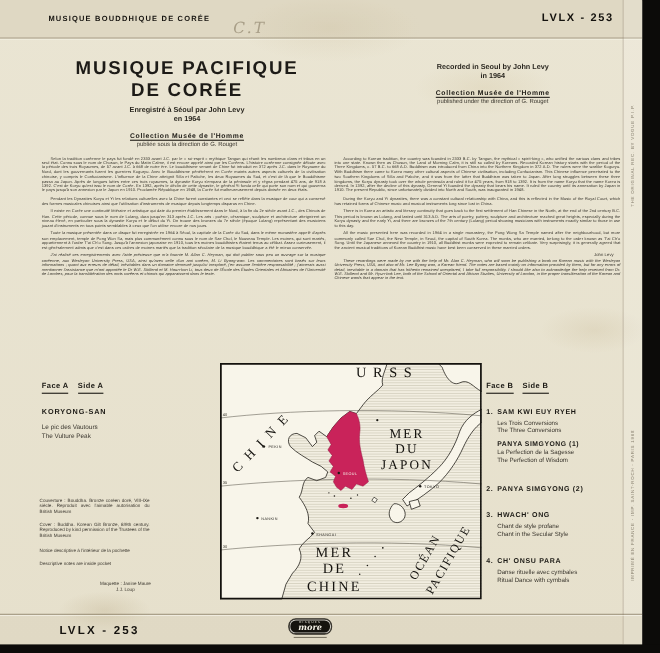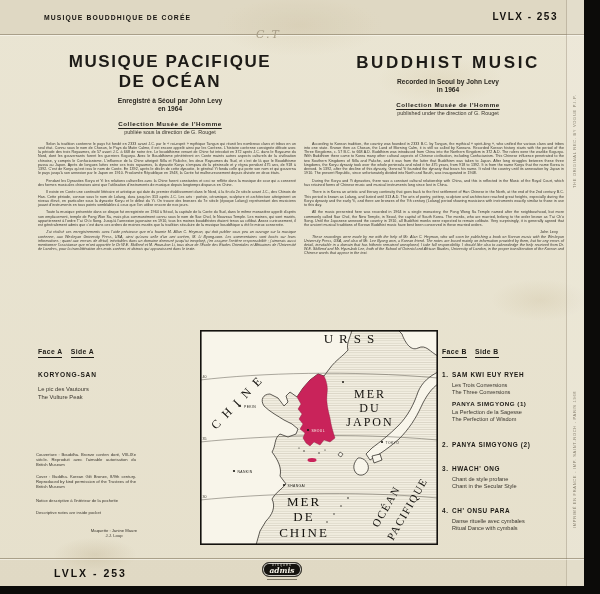--- a/index.html
+++ b/index.html
@@ -17,22 +17,22 @@
     background:rgba(255,255,252,.14);border-left:1px solid rgba(115,100,75,.30);}
   
   #header-strip{position:absolute;left:0;top:0;width:584px;height:34px;
     background:rgba(185,173,140,.22);
     border-bottom:1px solid rgba(105,92,66,.45);
     box-shadow:0 1px 0 rgba(255,255,250,.5);}
   #header-title{position:absolute;left:44px;top:14px;font-size:6.8px;font-weight:bold;
     letter-spacing:1.1px;color:#161410;}
   #header-catalog{position:absolute;right:26px;top:11px;font-size:10px;font-weight:bold;
     letter-spacing:1.5px;color:#14120e;}
-  #pencil-note{position:absolute;left:212px;top:28px;font-size:11px;color:#a99f88;
-    font-style:italic;letter-spacing:2px;font-family:"DejaVu Serif",serif;margin-left:44px;}
+  #pencil-note{position:absolute;left:212px;top:18px;font-size:14px;color:#a99f88;
+    font-style:italic;letter-spacing:2px;font-family:"DejaVu Serif",serif;}
   
   .title-block{position:absolute;text-align:center;color:#1d1b17;}
   #title-fr{left:40px;top:52px;width:260px;}
   #title-en{left:326px;top:53px;width:244px;}
   .t-line1,.t-line2{font-weight:bold;font-size:17px;letter-spacing:1.6px;line-height:20px;}
   #title-en .t-line1{letter-spacing:9px;font-size:16px;}
   #title-en .t-line2{letter-spacing:2.6px;}
   .t-sub{margin-top:5px;font-size:6.6px;font-weight:bold;color:#2c2922;line-height:8px;}
   .t-sub2{font-size:6.6px;font-weight:bold;color:#2c2922;line-height:8px;}
   .t-coll{margin-top:7px;font-size:6.2px;font-weight:bold;letter-spacing:.6px;color:#23201a;
@@ -101,29 +101,28 @@
   <div id="sleeve">
 
     <div id="header-strip">
       <div id="header-title">MUSIQUE BOUDDHIQUE DE CORÉE</div>
       <div id="pencil-note">C.T</div>
       <div id="header-catalog">LVLX - 253</div>
     </div>
 
     <div class="title-block" id="title-fr">
       <div class="t-line1">MUSIQUE PACIFIQUE</div>
-      <div class="t-line2">DE OCÉAN</div>
+      <div class="t-line2">DE CORÉE</div>
       <div class="t-sub">Enregistré à Séoul par John Levy</div>
       <div class="t-sub2">en 1964</div>
       <div class="t-coll">Collection Musée de l'Homme</div>
       <div class="t-collsub">publiée sous la direction de G. Rouget</div>
     </div>
 
     <div class="title-block" id="title-en">
-      <div class="t-line2">BUDDHIST MUSIC</div>
       <div class="t-sub">Recorded in Seoul by John Levy</div>
       <div class="t-sub2">in 1964</div>
       <div class="t-coll">Collection Musée de l'Homme</div>
       <div class="t-collsub">published under the direction of G. Rouget</div>
     </div>
 
     <div class="notes-col" id="notes-fr">
       <p>Selon la tradition coréenne le pays fut fondé en 2333 avant J.C. par le « roi-esprit » mythique Tangun qui réunit les nombreux clans et tribus en un seul état. Connu sous le nom de Chosun, le Pays du Matin Calme, il est encore appelé ainsi par les Coréens. L'histoire coréenne consignée débute avec la période des trois Royaumes, de 57 avant J.C. à 668 de notre ère. Le bouddhisme venant de Chine fut introduit en 372 après J.C. dans le Royaume du Nord, dont les gouvernants furent les guerriers Koguryu. Avec le Bouddhisme pénétrèrent en Corée maints autres aspects culturels de la civilisation chinoise, y compris le Confucianisme. L'influence de la Chine atteignit Silla et Paikche, les deux Royaumes du Sud, et c'est de là que le Bouddhisme passa au Japon. Après de longues luttes entre ces trois royaumes, la dynastie Koryu s'empara de la péninsule et y régna pendant 475 ans, de 918 à 1392. C'est de Koryu qu'est issu le nom de Corée. En 1392, après le déclin de cette dynastie, le général Yi fonda celle qui porte son nom et qui gouverna le pays jusqu'à son annexion par le Japon en 1910. Proclamée République en 1948, la Corée fut malheureusement depuis divisée en deux états.</p>
       <p>Pendant les Dynasties Koryu et Yi les relations culturelles avec la Chine furent constantes et ceci se reflète dans la musique de cour qui a conservé des formes musicales chinoises ainsi que l'utilisation d'instruments de musique depuis longtemps disparus en Chine.</p>
       <p>Il existe en Corée une continuité littéraire et artistique qui date du premier établissement dans le Nord, à la fin du 2e siècle avant J.C., des Chinois de Han. Cette période, connue sous le nom de Lolang, dura jusqu'en 313 après J.C. Les arts : poésie, céramique, sculpture et architecture atteignirent un niveau élevé, en particulier sous la dynastie Koryu et le début du Yi. On trouve des bronzes du 7e siècle (époque Lolang) représentant des musiciens jouant d'instruments en tous points semblables à ceux que l'on utilise encore de nos jours.</p>
@@ -287,21 +286,21 @@
     <div class="edge-text" style="left:572px;top:188px;">THE ORIGINAL REC. BY VOGUE P.I.P.</div>
     <div class="edge-text" style="left:572px;top:528px;">IMPRIMÉ EN FRANCE - IMP. SAINT-ROCH - PARIS 1968</div>
 
     <div id="fold-right"></div>
 
     <div id="footer-strip">
       <div id="footer-catalog">LVLX  -  253</div>
       <div id="vogue-logo">
         <div id="vogue-oval">
           <div id="vogue-disques">DISQUES</div>
-          <div id="vogue-name">admis</div>
+          <div id="vogue-name">more</div>
         </div>
         <div id="vogue-line"></div>
       </div>
     </div>
   </div>
 
   <div id="bar-right"></div>
   <div id="bar-bottom"></div>
 </div>
 

